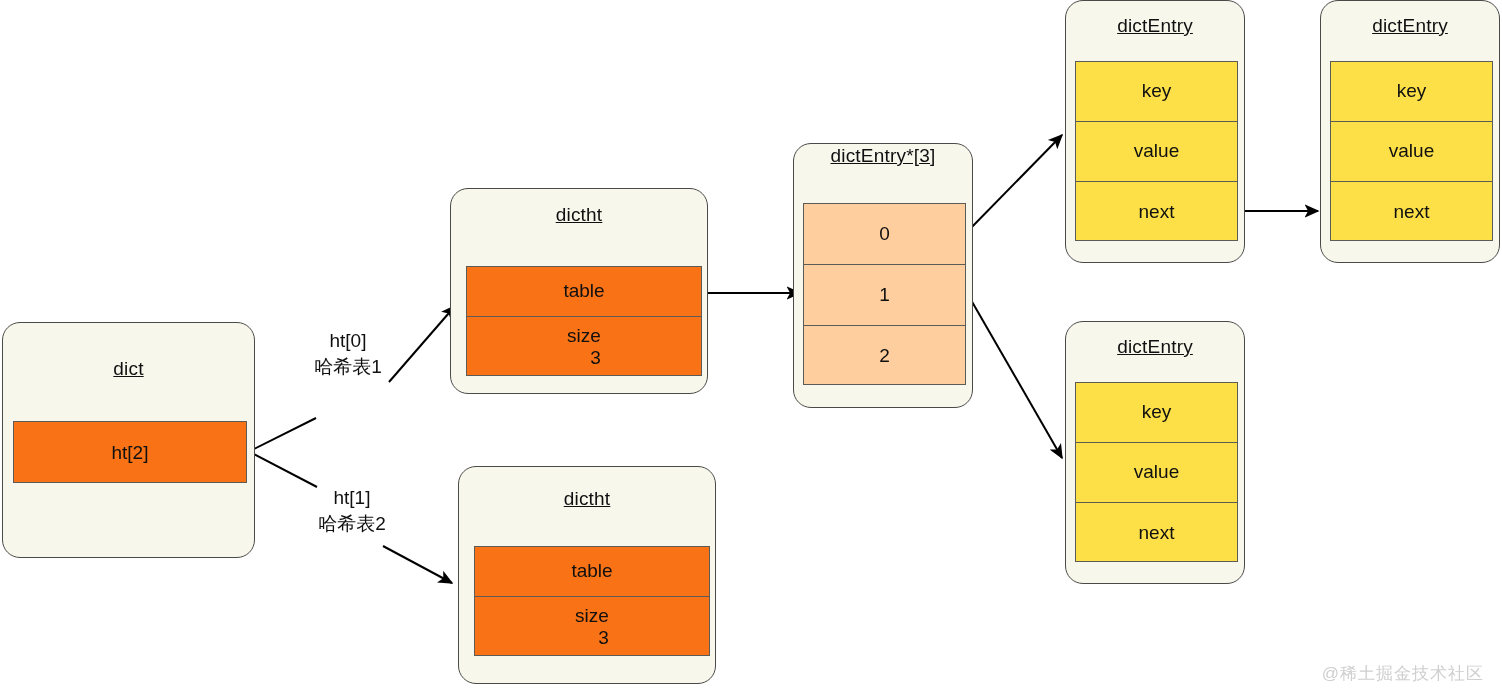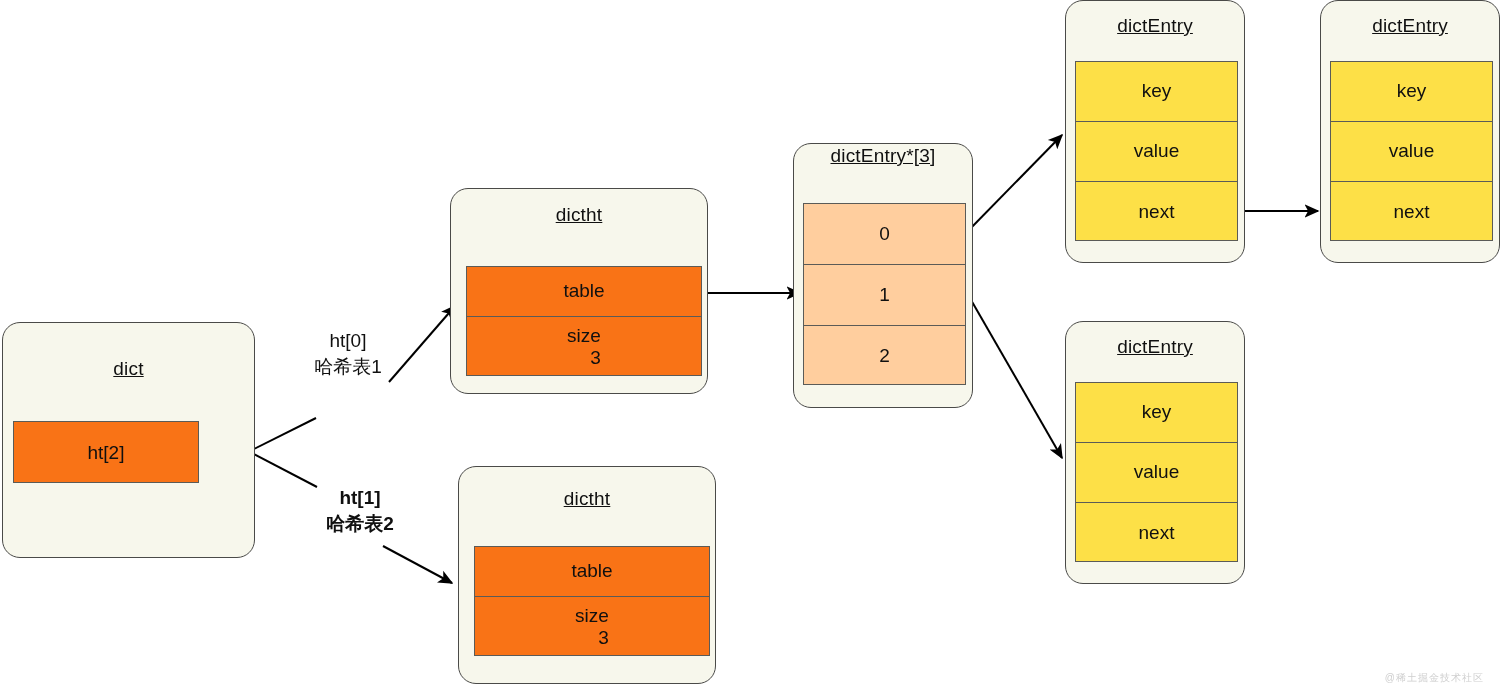--- a/index.html
+++ b/index.html
@@ -79,21 +79,21 @@
     text-align: center;
     line-height: 1.35;
     white-space: pre-line;
     z-index: 3;
   }
   
   .watermark {
     position: absolute;
     right: 18px;
     bottom: 14px;
-    font-size: 10px;
+    font-size: 17px;
     color: #cfcfcf;
     letter-spacing: 1px;
     z-index: 4;
   }
 </style>
 </head>
 <body>
 
 <div id="canvas">
 
@@ -114,21 +114,21 @@
 
     <path d="M 967 232 L 1062 135" stroke="#000000" stroke-width="2" fill="none" marker-end="url(#arw)"></path>
 
     <path d="M 967 293 L 1062 458" stroke="#000000" stroke-width="2" fill="none" marker-end="url(#arw)"></path>
 
     <path d="M 1240 211 L 1318 211" stroke="#000000" stroke-width="2" fill="none" marker-end="url(#arw)"></path>
   </svg>
 
   <div class="node" style="left:2px; top:322px; width:253px; height:236px;">
     <div class="node-title" style="top:28px;margin-top:8px;">dict</div>
-    <div class="fields" style="left:10px; top:98px; width:186px; height:62px;">
+    <div class="fields" style="left:10px; top:98px; width:234px; height:62px;">
       <div class="field f-blue" style="height:62px;">ht[2]</div>
     </div>
   </div>
 
   <div class="node" style="left:450px; top:188px; width:258px; height:206px;">
     <div class="node-title" style="top:16px;">dictht</div>
     <div class="fields" style="left:15px; top:77px; width:236px; height:110px;">
       <div class="field f-blue" style="height:50px;">table</div>
       <div class="field f-blue" style="height:60px;">size
 3</div>
@@ -176,18 +176,18 @@
     <div class="fields" style="left:9px; top:60px; width:163px; height:180px;">
       <div class="field f-pink" style="height:60px;">key</div>
       <div class="field f-pink" style="height:60px;">value</div>
       <div class="field f-pink" style="height:60px;">next</div>
     </div>
   </div>
 
   <div class="edge-label" style="left:296px; top:328px; width:104px;">ht[0]
 哈希表1</div>
 
-  <div class="edge-label" style="left:308px; top:485px; width:104px;font-weight:bold;">ht[1]
+  <div class="edge-label" style="left:300px; top:485px; width:104px;">ht[1]
 哈希表2</div>
 
   <div class="watermark">@稀土掘金技术社区</div>
 
 </div>
 
 </body></html>

